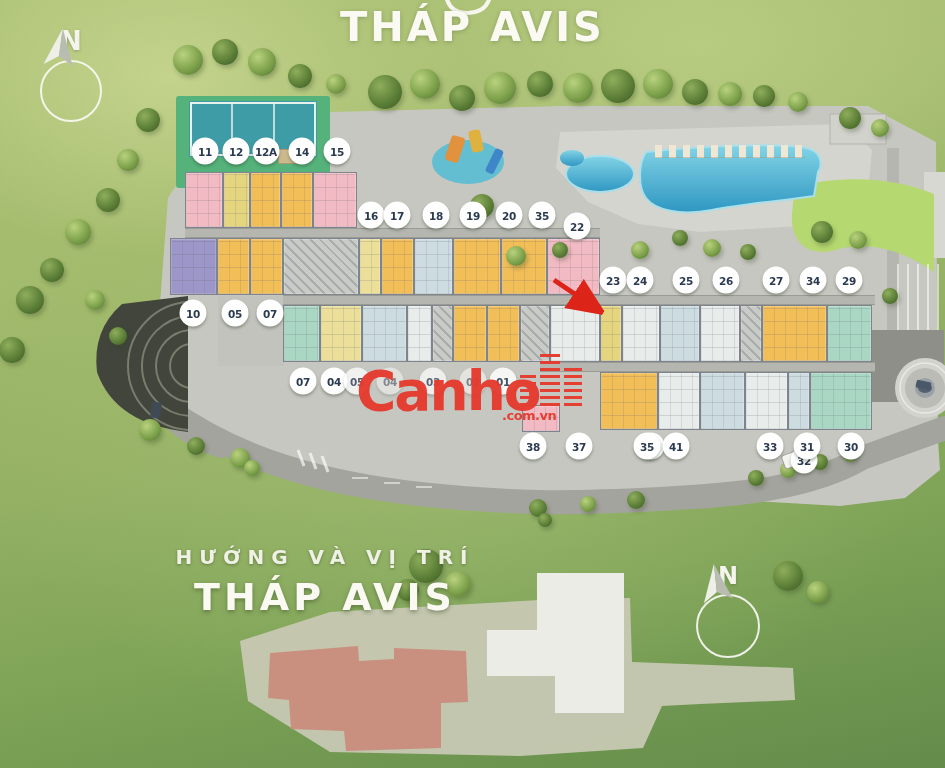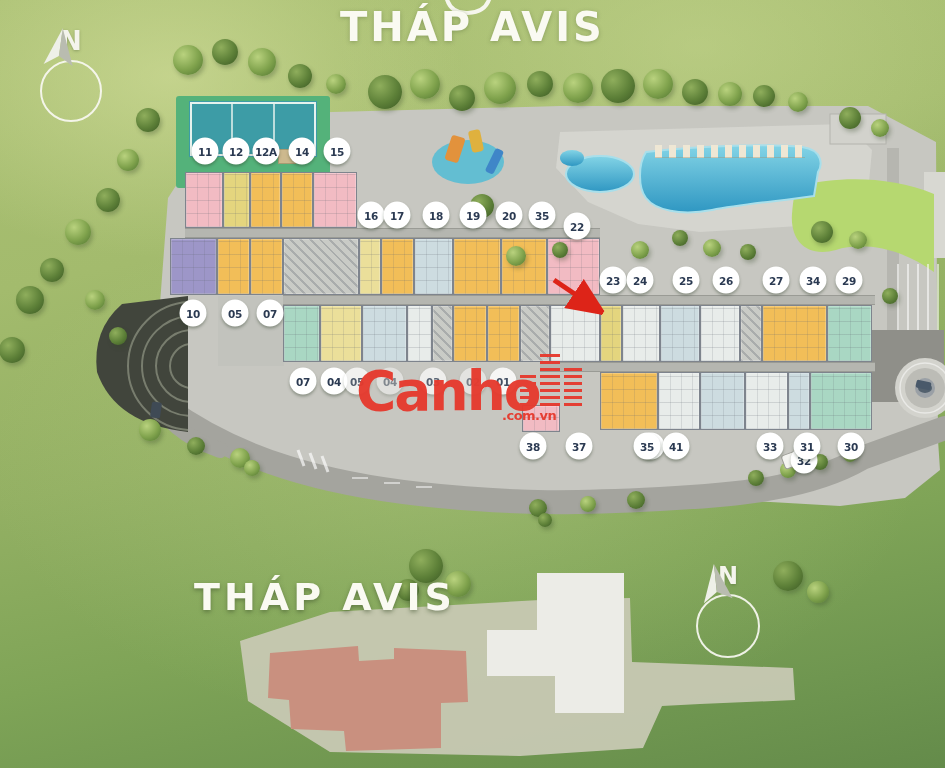--- a/index.html
+++ b/index.html
@@ -328,20 +328,21 @@
     <div class="ring" style="width:58px;height:58px;">
       <svg width="40" height="44" viewBox="0 0 40 44">
         <g transform="rotate(8 20 22)">
           <polygon points="20,2 6,40 20,30" fill="#eef0e8"></polygon>
           <polygon points="20,2 20,30 35,38" fill="#b9bcb0"></polygon>
         </g>
       </svg>
     </div>
   </div>
 
+  <div class="footer-sub z35">HƯỚNG VÀ VỊ TRÍ</div>
   <div class="footer-title z35">THÁP AVIS</div>
 
   <div class="compass z35" style="left:696px;top:562px;width:64px;">
     <div class="n" style="font-size:24px;">N</div>
     <div class="ring" style="width:60px;height:60px;">
       <svg width="40" height="44" viewBox="0 0 40 44">
         <g transform="rotate(-6 20 22)">
           <polygon points="20,2 6,40 20,30" fill="#eef0e8"></polygon>
           <polygon points="20,2 20,30 35,38" fill="#b9bcb0"></polygon>
         </g>

